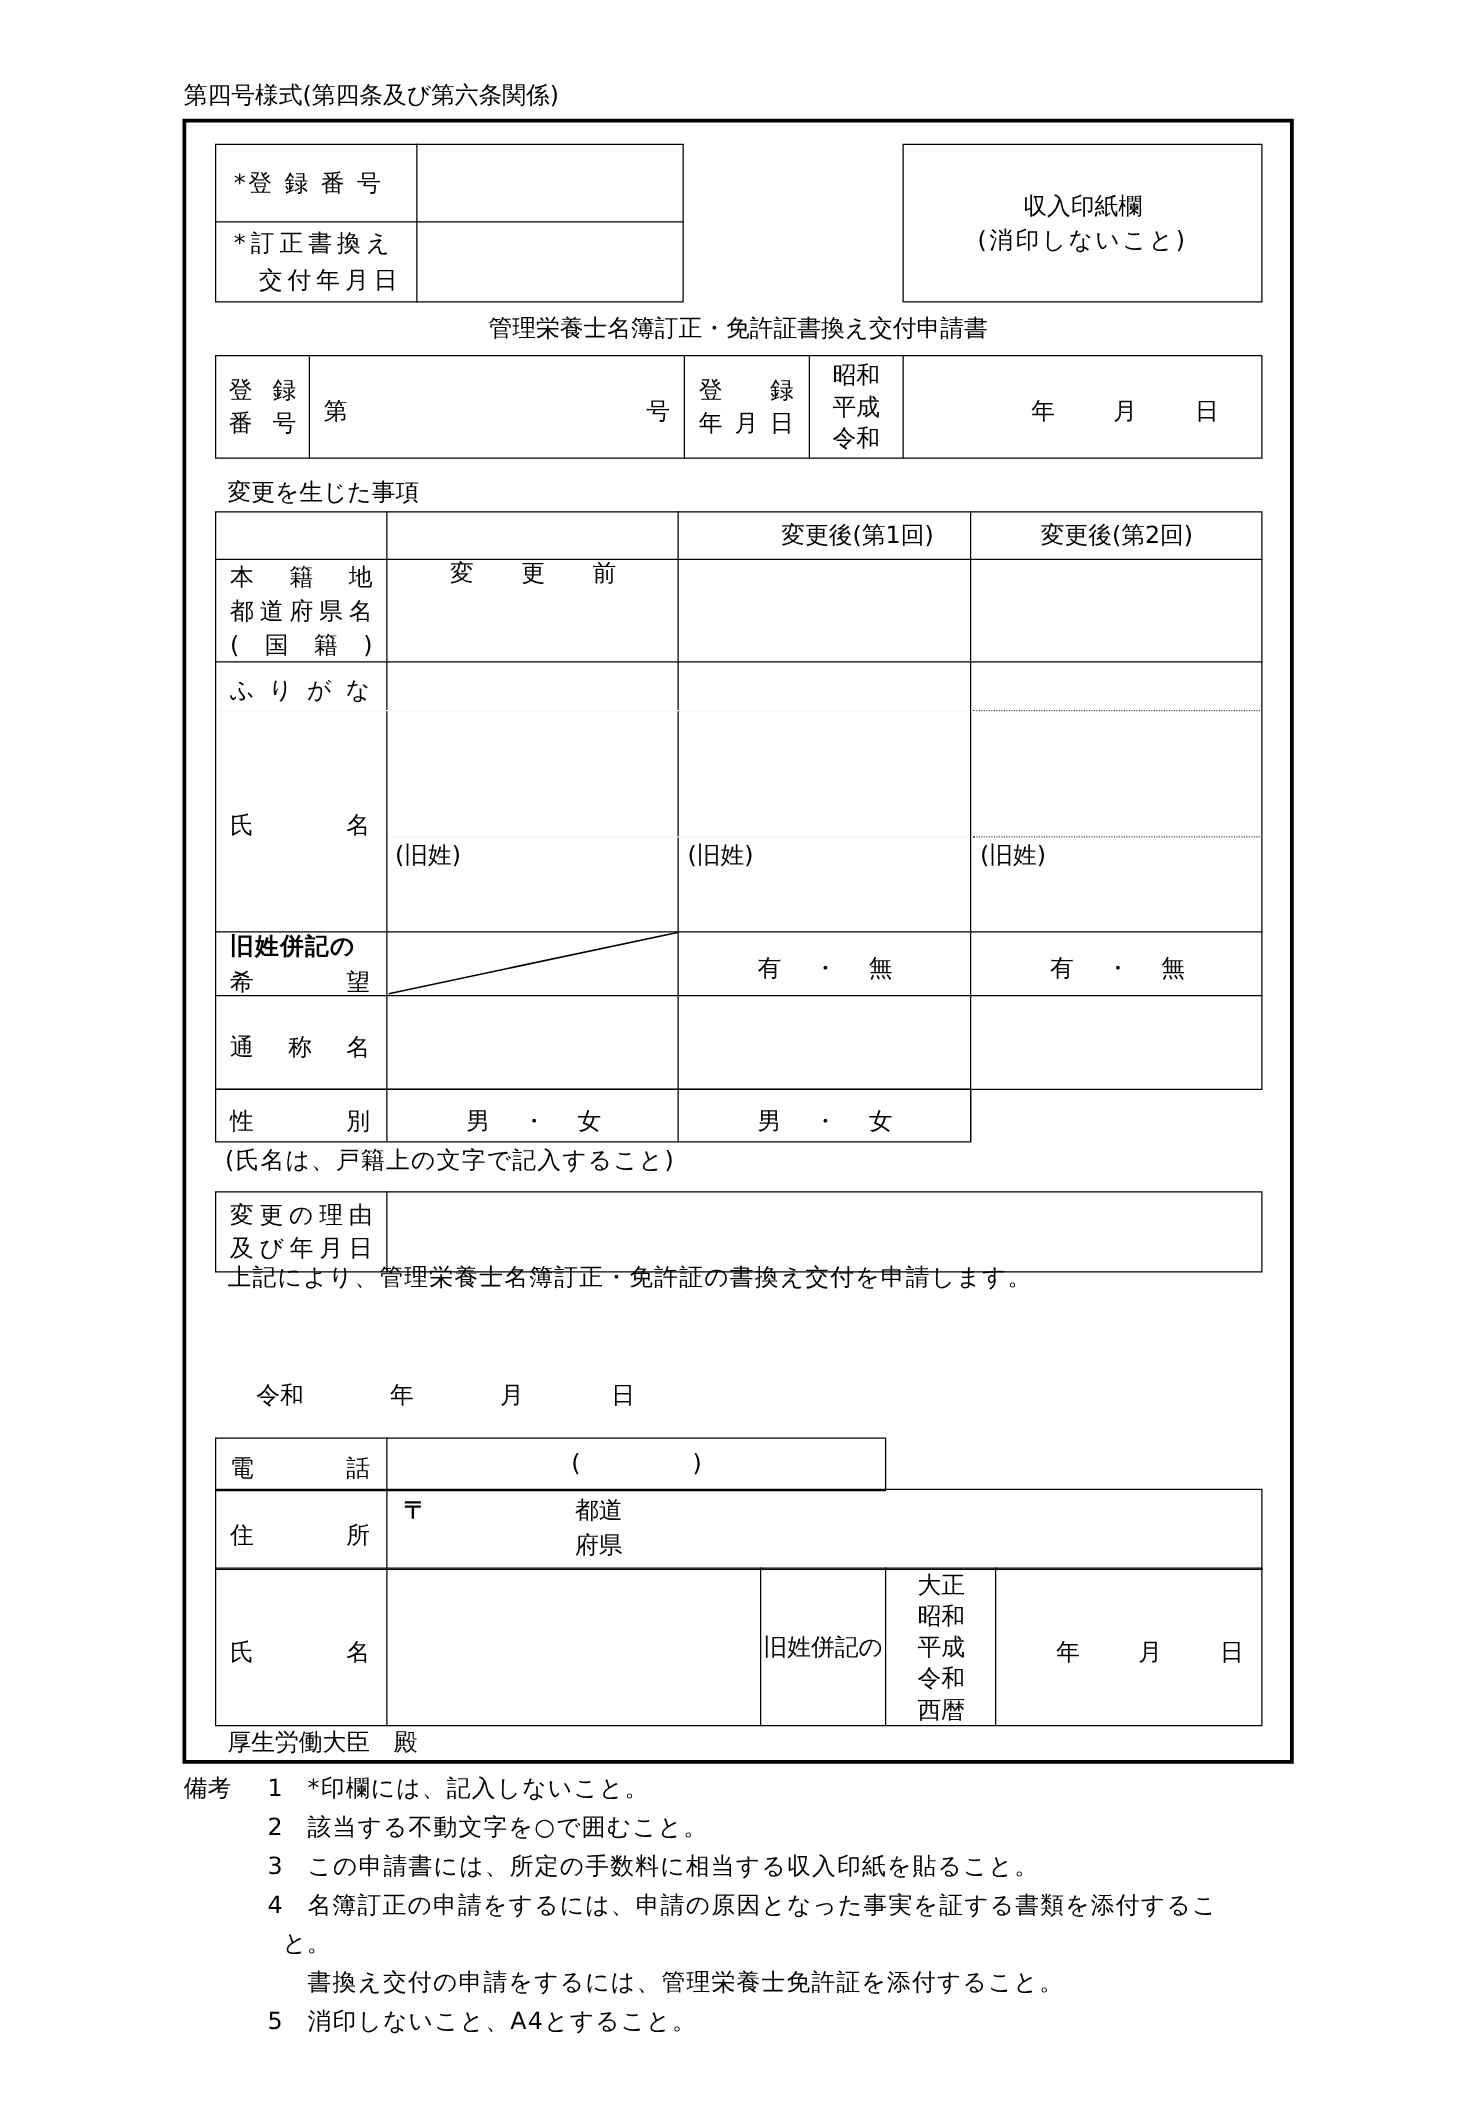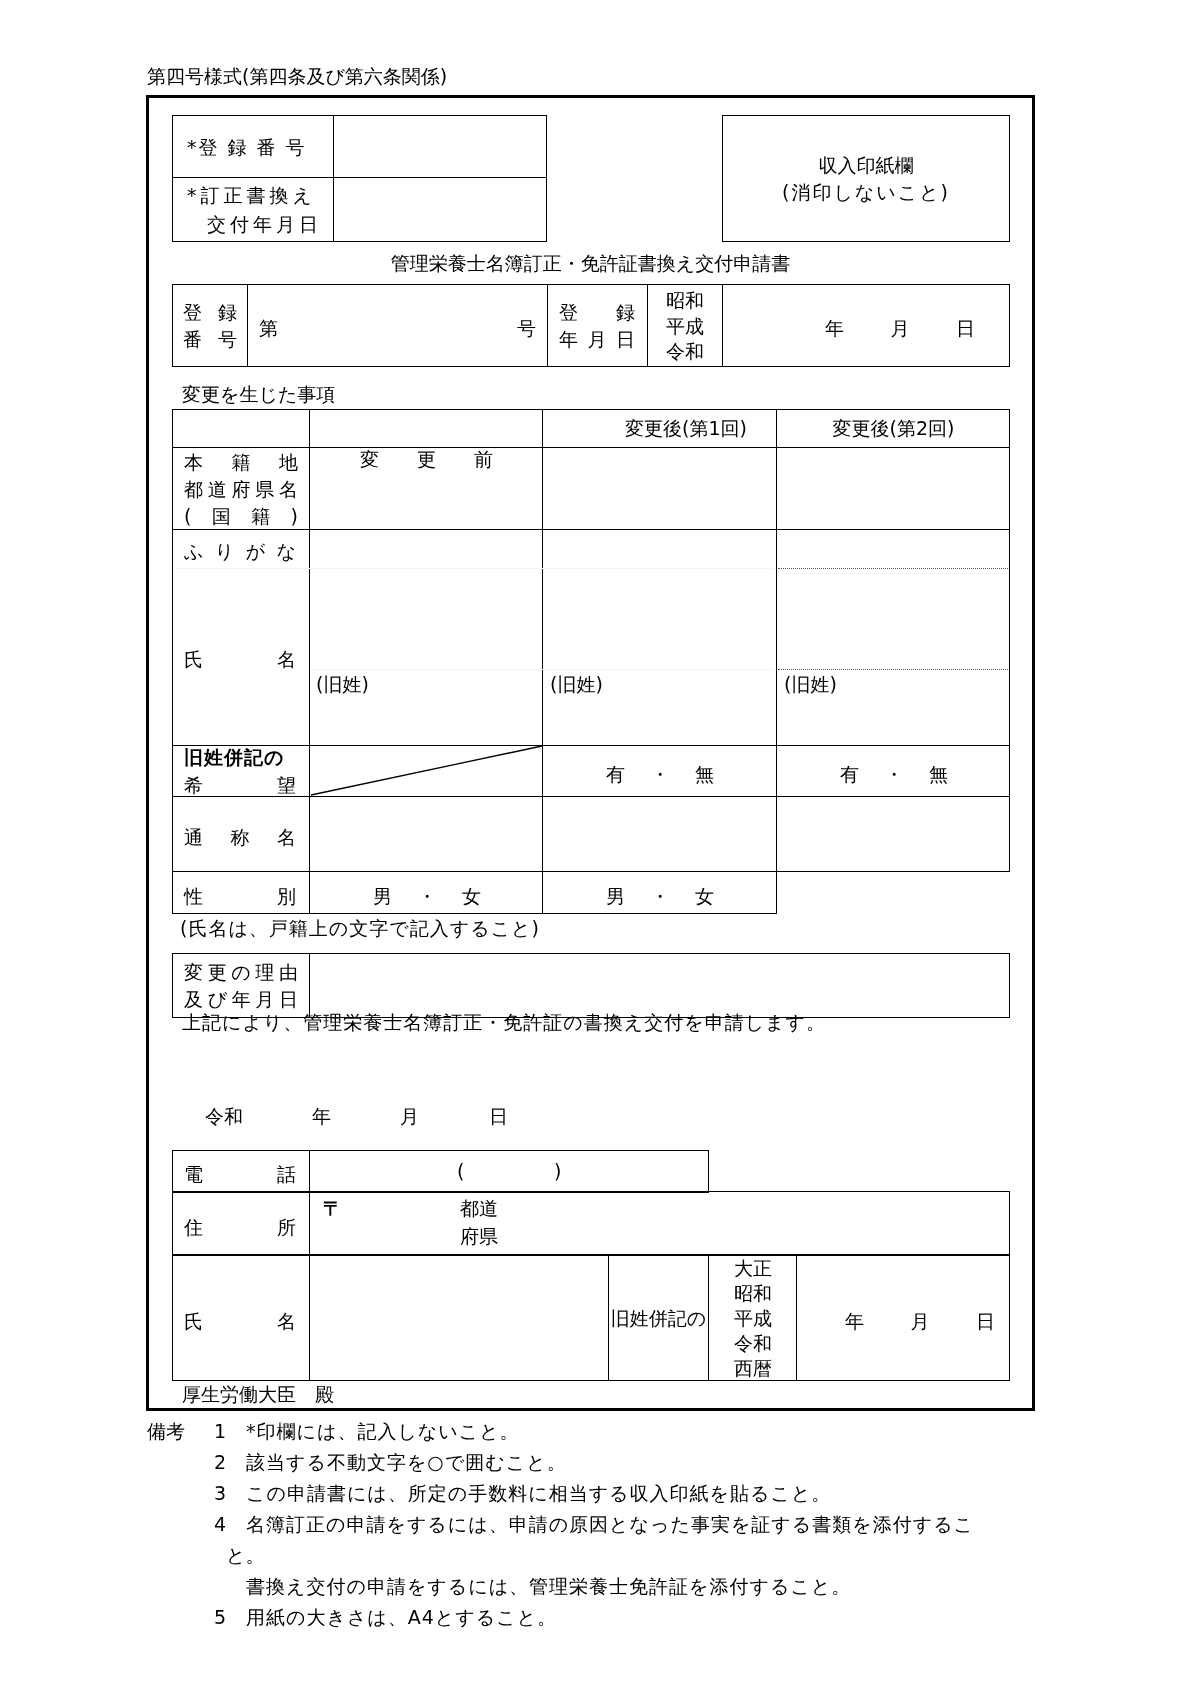--- a/index.html
+++ b/index.html
@@ -269,13 +269,13 @@
 <div class="txt" style="left:246px;top:1422px;letter-spacing:1px;">*印欄には、記入しないこと。</div>
 <div class="txt" style="left:214px;top:1453px;">2</div>
 <div class="txt" style="left:246px;top:1453px;letter-spacing:1px;">該当する不動文字を○で囲むこと。</div>
 <div class="txt" style="left:214px;top:1484px;">3</div>
 <div class="txt" style="left:246px;top:1484px;letter-spacing:1px;">この申請書には、所定の手数料に相当する収入印紙を貼ること。</div>
 <div class="txt" style="left:214px;top:1515px;">4</div>
 <div class="txt" style="left:246px;top:1515px;letter-spacing:1px;">名簿訂正の申請をするには、申請の原因となった事実を証する書類を添付するこ</div>
 <div class="txt" style="left:226px;top:1546px;">と。</div>
 <div class="txt" style="left:246px;top:1577px;letter-spacing:1px;">書換え交付の申請をするには、管理栄養士免許証を添付すること。</div>
 <div class="txt" style="left:214px;top:1608px;">5</div>
-<div class="txt" style="left:246px;top:1608px;letter-spacing:1px;">用紙の大きさは、A4とすること。</div>
+<div class="txt" style="left:246px;top:1608px;letter-spacing:1px;">消印しないこと、A4とすること。</div>
 
 </body></html>

